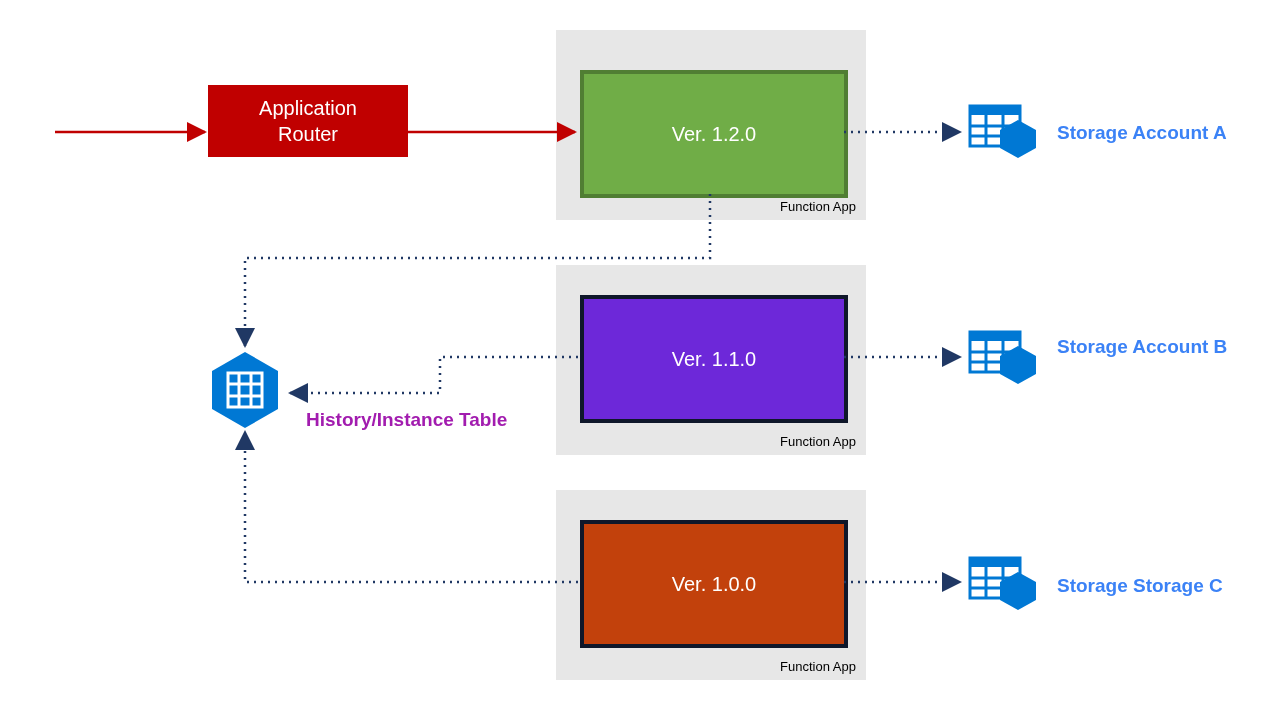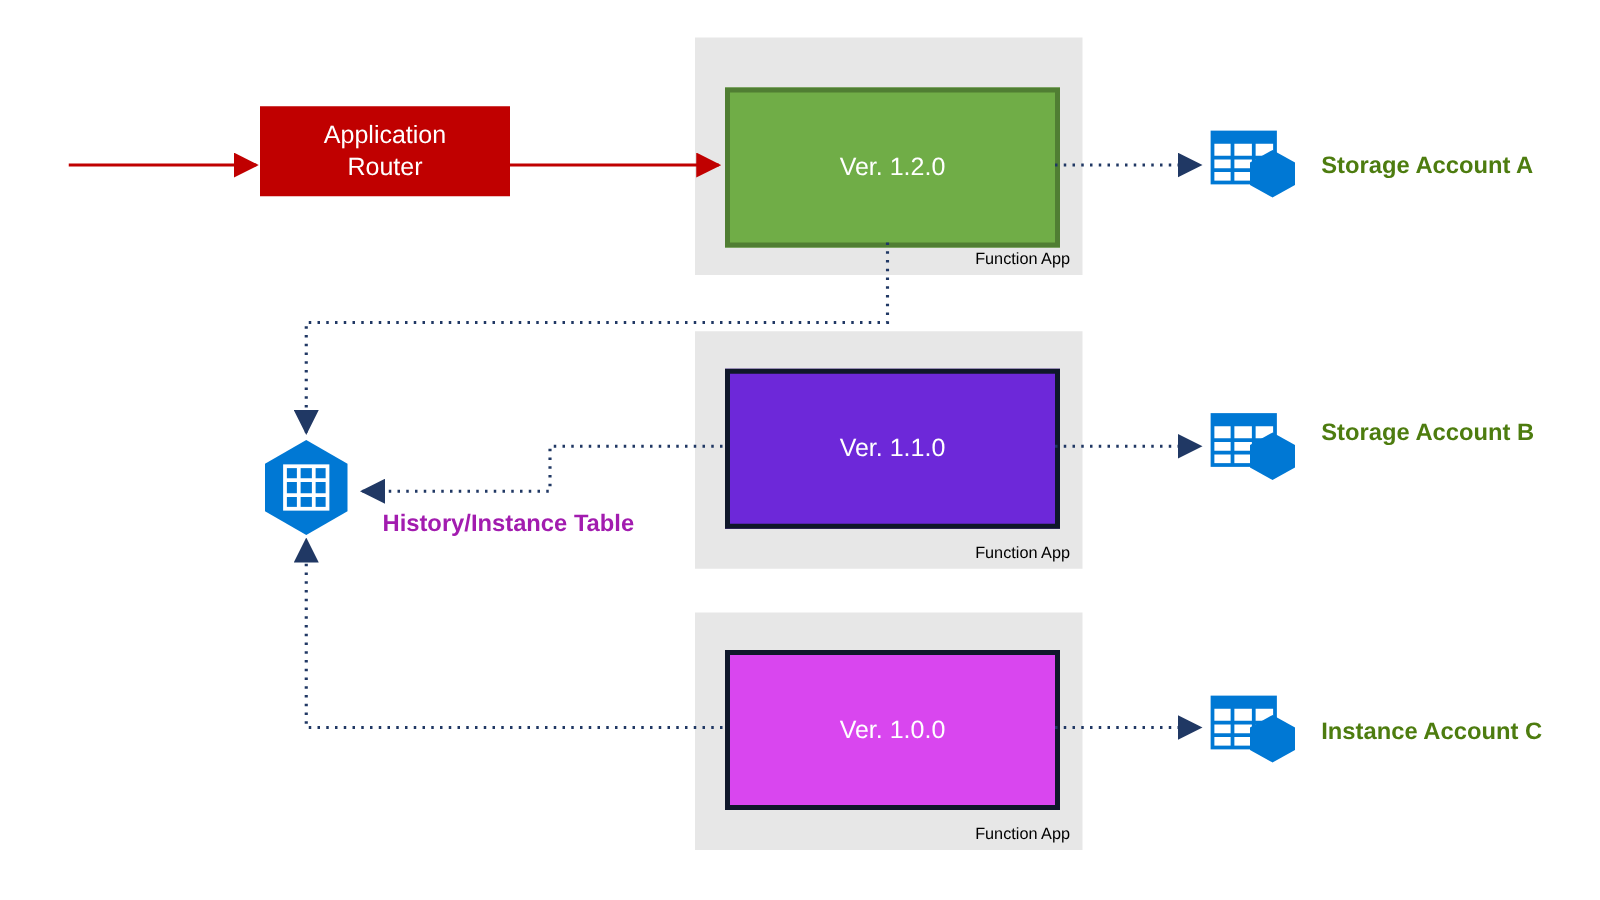--- a/index.html
+++ b/index.html
@@ -8,22 +8,22 @@
   .box{position:absolute;display:flex;align-items:center;justify-content:center;color:#fff;font-size:20px;text-align:center;}
   .router{background:#c00000;left:208px;top:85px;width:200px;height:72px;line-height:1.3;}
   .func-container{position:absolute;background:#e7e7e7;width:310px;height:190px;}
   .fc1{left:556px;top:30px;}
   .fc2{left:556px;top:265px;}
   .fc3{left:556px;top:490px;}
   .func-label{position:absolute;right:10px;bottom:6px;font-size:13px;color:#000;}
   .ver{border:4px solid #0f172a;width:260px;height:120px;}
   .v0{background:#70ad47;border-color:#507e33;left:580px;top:70px;}
   .v1{background:#6d28d9;left:580px;top:295px;}
-  .v2{background:#d946ef;left:580px;top:520px;}
-  .storage-label{position:absolute;font-weight:700;font-size:19px;color:#4d7c0f;}
+  .v2{background:#c2410c;left:580px;top:520px;}
+  .storage-label{position:absolute;font-weight:700;font-size:19px;color:#3b82f6;}
   .slA{left:1057px;top:122px;}
   .slB{left:1057px;top:336px;}
   .slC{left:1057px;top:575px;}
   .hist-label{position:absolute;left:306px;top:409px;font-weight:700;font-size:19px;color:#a21caf;}
 </style>
 </head>
 <body>
 
 <div class="func-container fc1">
   <span class="func-label">Function App</span>
@@ -47,21 +47,21 @@
 </div>
 <div class="box ver v1">
   <span>Ver. 1.1.0</span>
 </div>
 <div class="box ver v2">
   <span>Ver. 1.0.0</span>
 </div>
 
 <div class="storage-label slA">Storage Account A</div>
 <div class="storage-label slB">Storage Account B</div>
-<div class="storage-label slC">Instance Account C</div>
+<div class="storage-label slC">Storage Storage C</div>
 
 <div class="hist-label">History/Instance Table</div>
 
 <svg width="1280" height="720">
   <defs>
     <marker id="arrRed" viewBox="0 0 10 10" refX="9" refY="5" markerWidth="8" markerHeight="8" orient="auto">
       <path d="M0,0 L10,5 L0,10 z" fill="#c00000"></path>
     </marker>
     <marker id="arrNavy" viewBox="0 0 10 10" refX="9" refY="5" markerWidth="8" markerHeight="8" orient="auto">
       <path d="M0,0 L10,5 L0,10 z" fill="#203864"></path>

